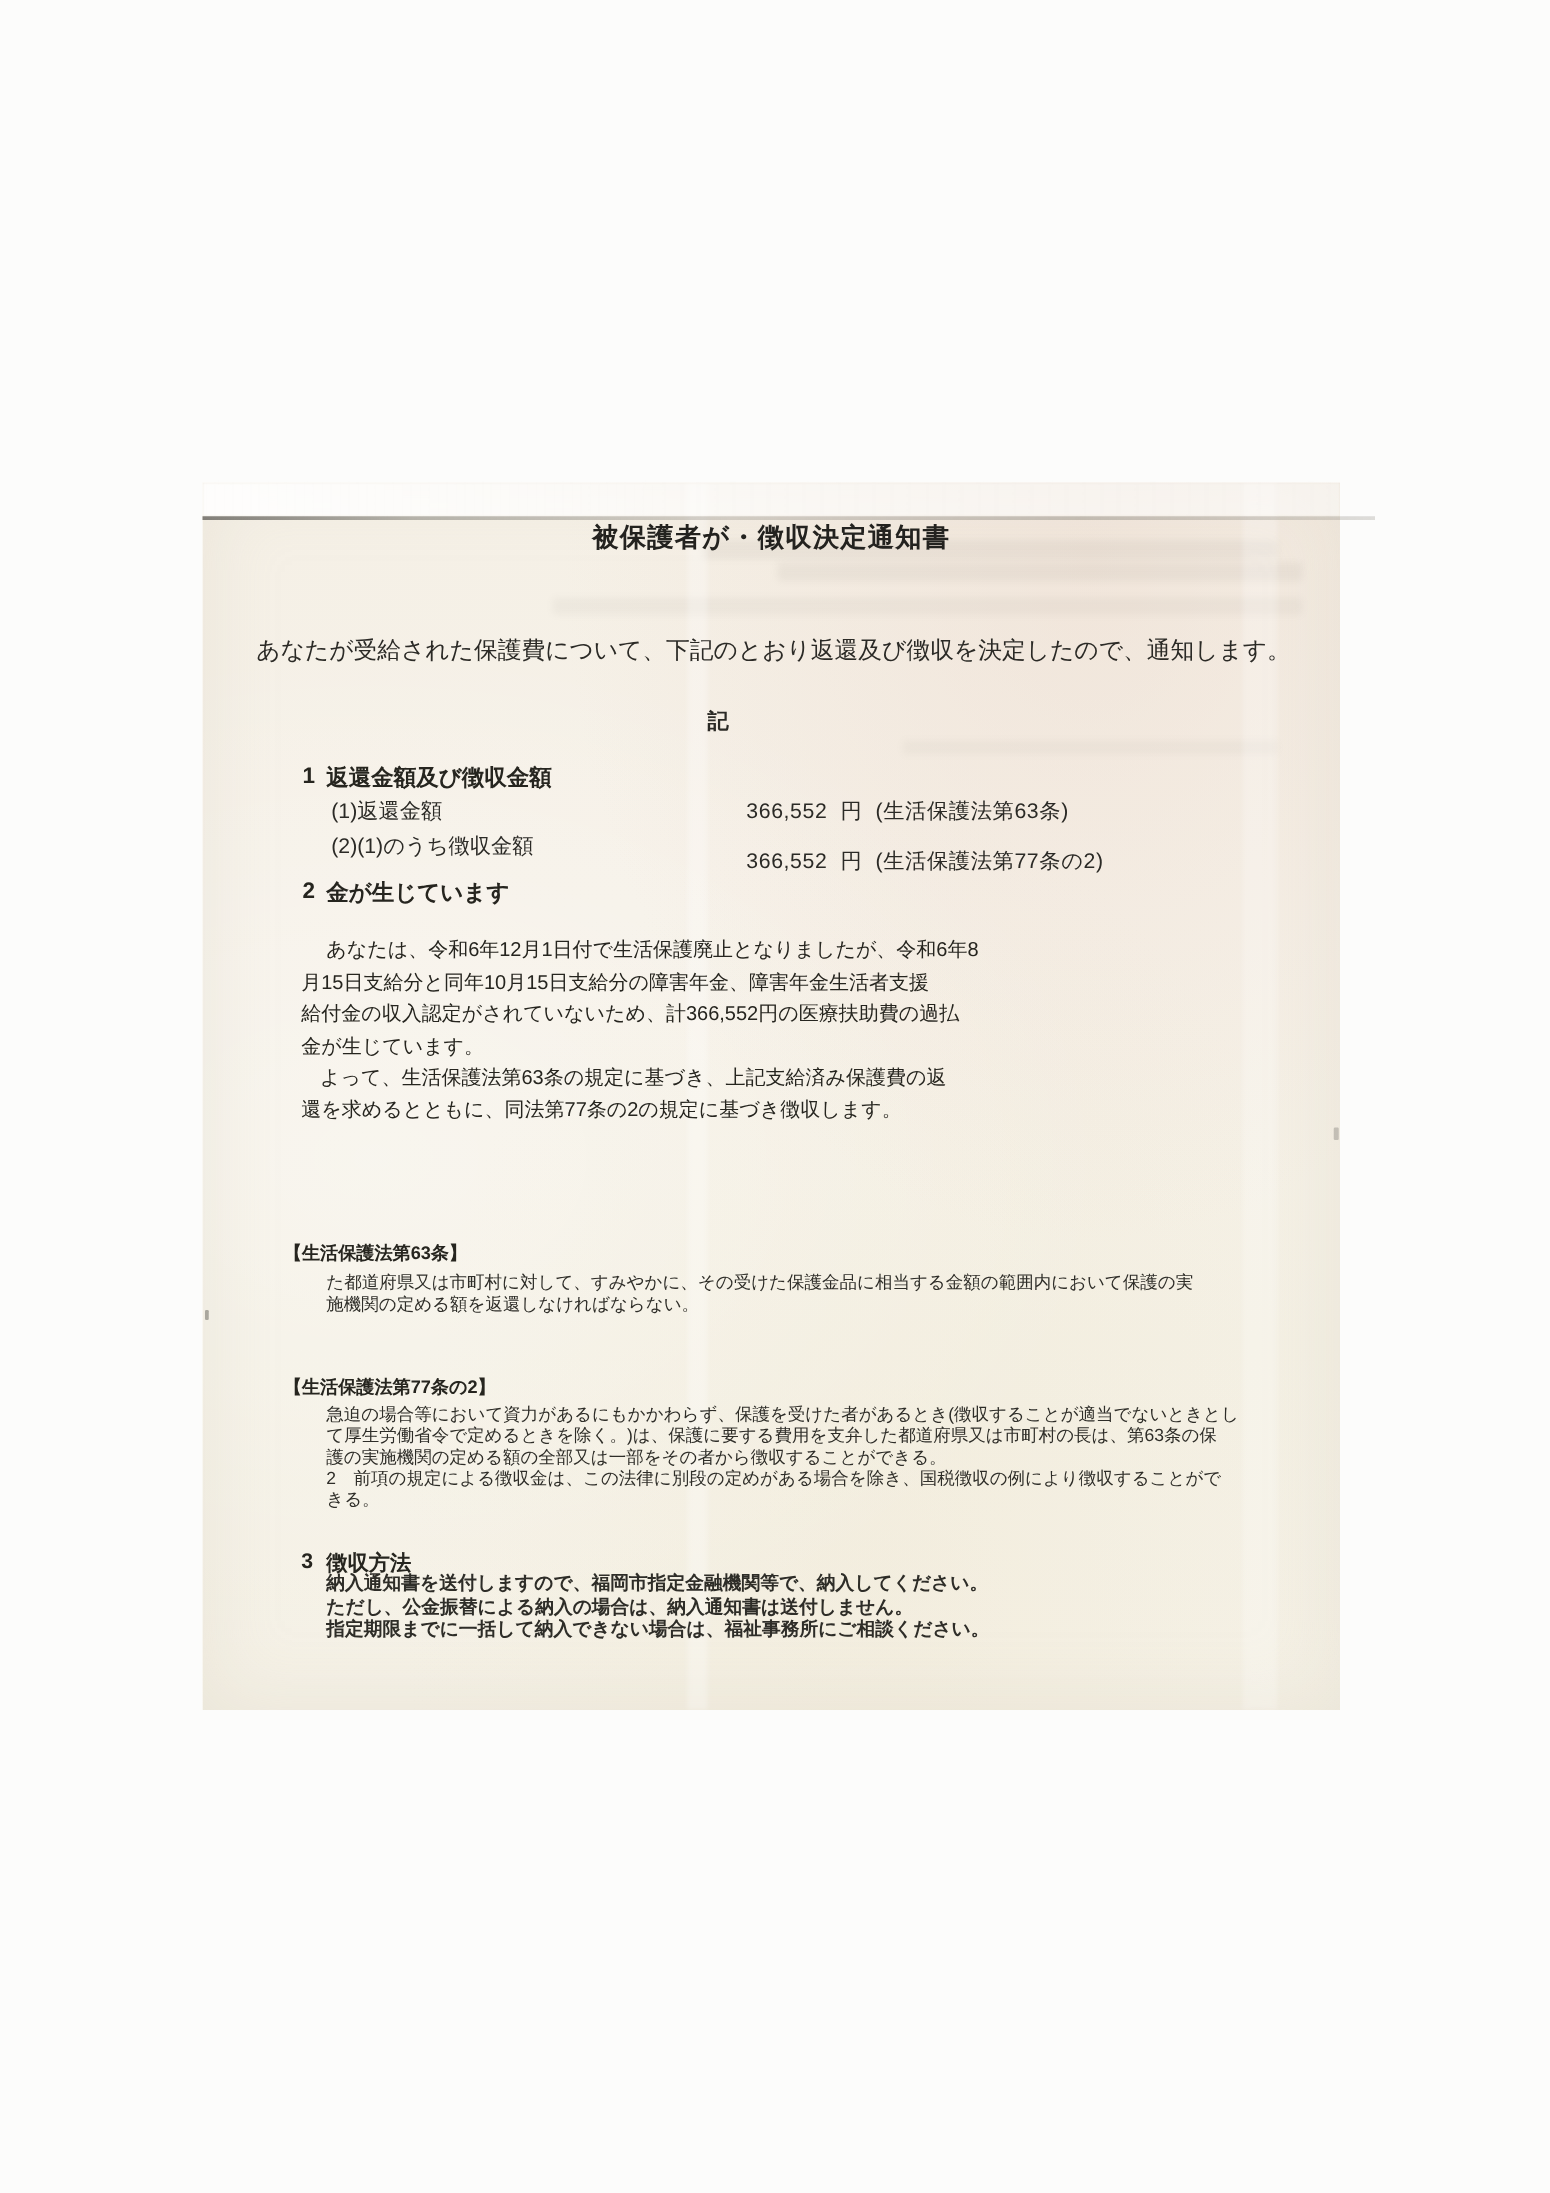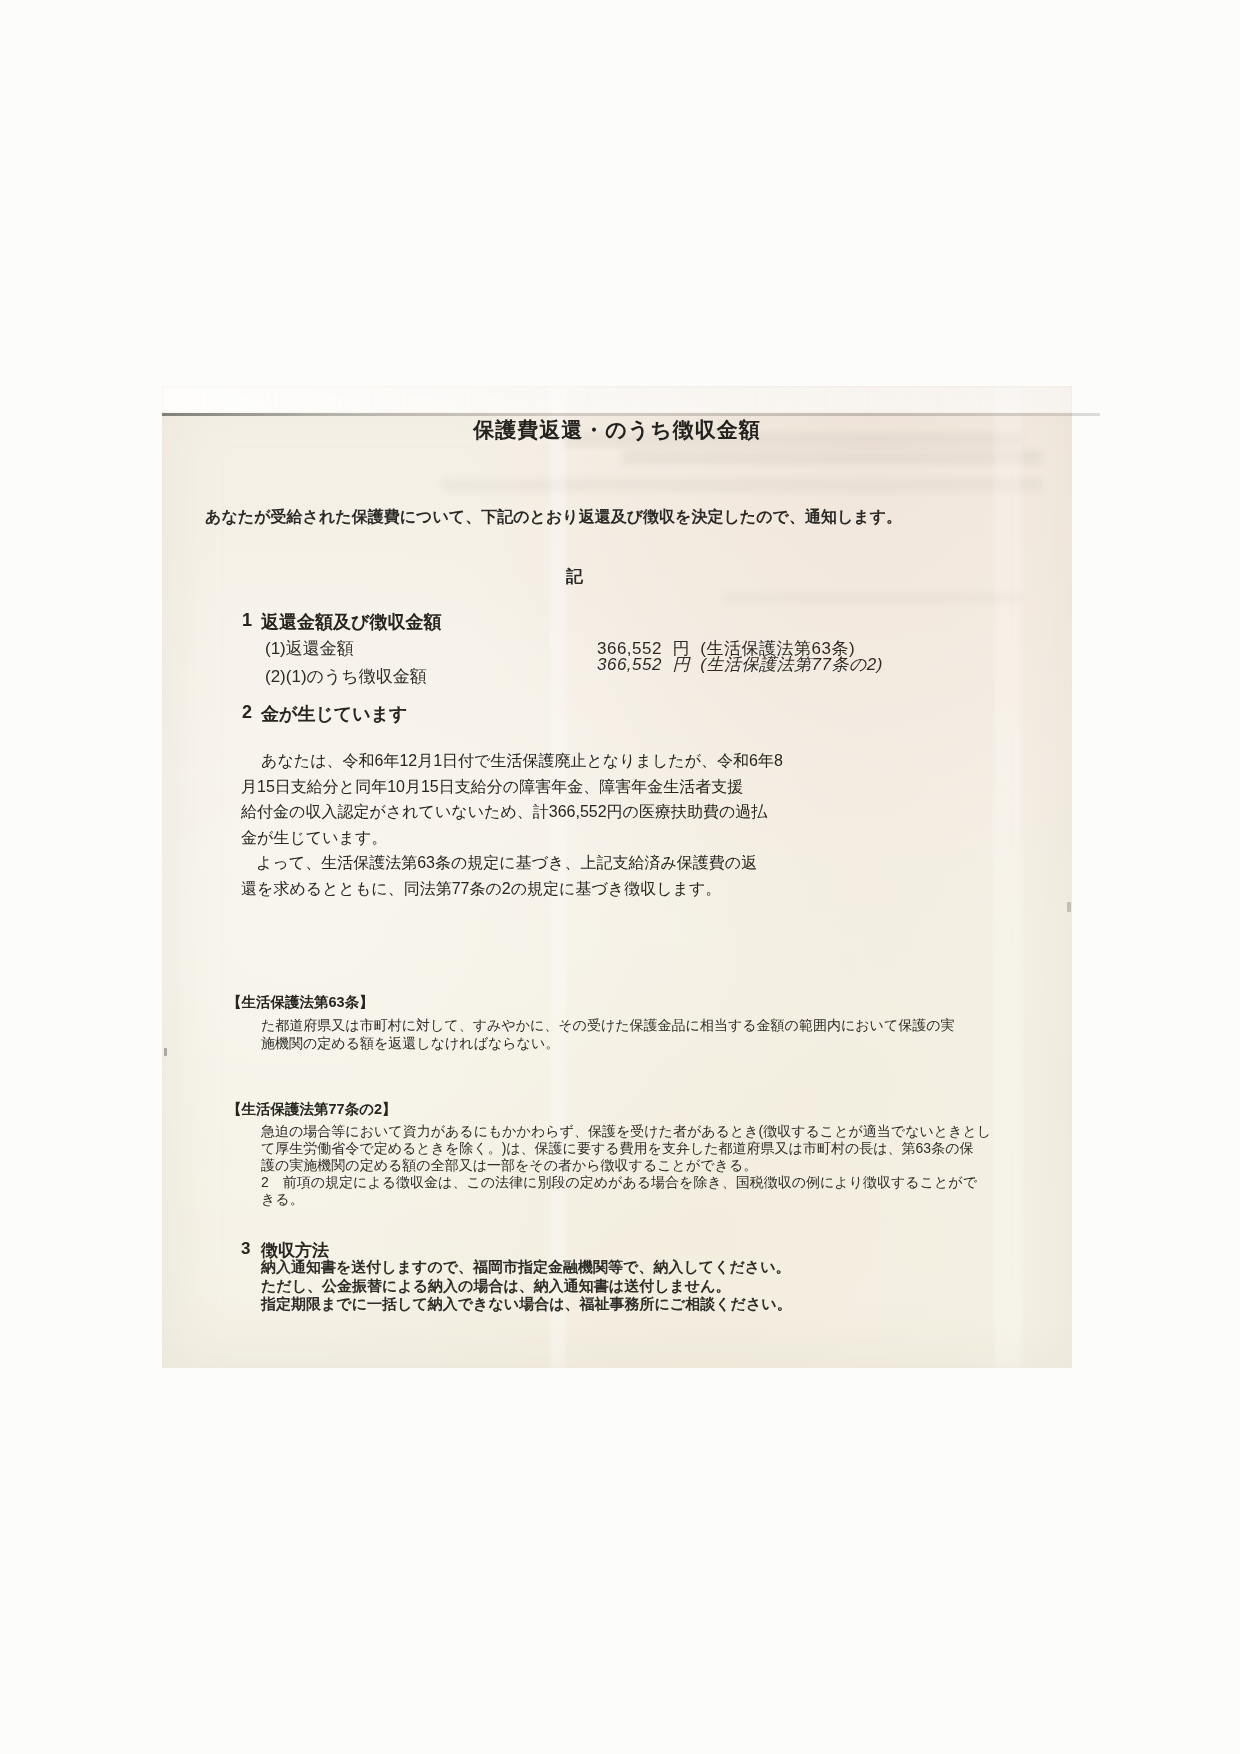--- a/index.html
+++ b/index.html
@@ -27,21 +27,21 @@
     box-shadow: inset 0 0 60px rgba(205,195,175,0.25);
     color:#2b2a26;
   }
   .abs{position:absolute; white-space:nowrap;}
   .title{
     left:0; right:0; top:30px;
     text-align:center;
     font-size:21px; font-weight:700; letter-spacing:1px;
     color:#23221f;
   }
-  .intro{ left:43px; top:121px; font-size:16px; font-weight:700; }
+  .intro{ left:43px; top:121px; font-size:19px; font-weight:400; }
   .ki{ left:404px; top:179px; font-size:17px; font-weight:600; }
 
   .band-white{
     left:0; top:165px; width:100%; height:27px;
     background:linear-gradient(90deg, rgba(255,255,255,0.9) 0%, rgba(255,255,255,0.7) 40%, rgba(255,255,255,0.55) 100%);
     filter:blur(1px);
   }
   .crease{
     left:-14px; top:198px; width:938px; height:3px;
     background:linear-gradient(90deg,
@@ -103,34 +103,34 @@
     <div class="ghost" style="left:280px; top:92px; width:600px; height:14px; opacity:0.07;"></div>
     <div class="ghost" style="left:560px; top:206px; width:300px; height:12px; opacity:0.06;"></div>
     <div class="streak" style="left:388px; width:16px;"></div>
     <div class="streak" style="left:832px; width:28px; background:rgba(255,255,255,0.24);"></div>
     <div class="speck" style="left:2px; top:662px; width:3px; height:8px;"></div>
     <div class="speck" style="left:905px; top:516px; width:4px; height:10px; opacity:0.35;"></div>
 
     <div class="band-white"></div>
     <div class="crease"></div>
 
-    <div class="abs title">保護費返還・のうち徴収金額</div>
+    <div class="abs title">被保護者が・徴収決定通知書</div>
 
     <div class="abs intro">あなたが受給された保護費について、下記のとおり返還及び徴収を決定したので、通知します。</div>
 
     <div class="abs ki">記</div>
 
     <div class="abs sec-num" style="left:80px; top:224px;">1</div>
     <div class="abs sec-head" style="left:99px; top:224px;">返還金額及び徴収金額</div>
 
     <div class="abs row-label" style="left:103px; top:251px;">(1)返還金額</div>
     <div class="abs row-amount" style="left:435px; top:251px;"><span>366,552</span>&nbsp;&nbsp;<span>円</span>&nbsp;&nbsp;<span>(生活保護法第63条)</span></div>
 
     <div class="abs row-label" style="left:103px; top:279px;">(2)(1)のうち徴収金額</div>
-    <div class="abs row-amount" style="left:435px; top:267px;font-style:italic;"><span>366,552</span>&nbsp;&nbsp;<span>円</span>&nbsp;&nbsp;<span>(生活保護法第77条の2)</span></div>
+    <div class="abs row-amount" style="left:435px; top:291px;"><span>366,552</span>&nbsp;&nbsp;<span>円</span>&nbsp;&nbsp;<span>(生活保護法第77条の2)</span></div>
 
     <div class="abs sec-num" style="left:80px; top:316px;">2</div>
     <div class="abs sec-head" style="left:99px; top:316px;">金が生じています</div>
 
     <div class="abs para">
       <div class="line indent1">あなたは、令和6年12月1日付で生活保護廃止となりましたが、令和6年8</div>
       <div class="line">月15日支給分と同年10月15日支給分の障害年金、障害年金生活者支援</div>
       <div class="line">給付金の収入認定がされていないため、計366,552円の医療扶助費の過払</div>
       <div class="line">金が生じています。</div>
       <div class="line indent2">よって、生活保護法第63条の規定に基づき、上記支給済み保護費の返</div>

